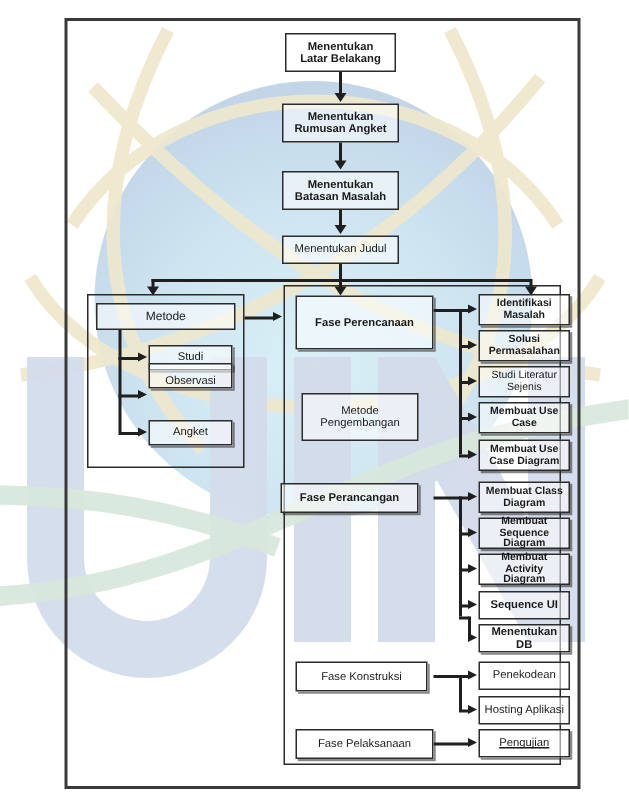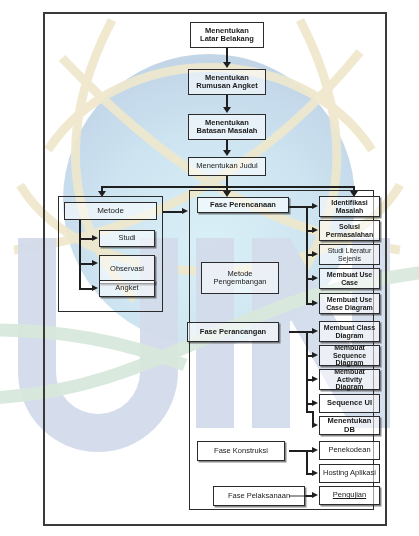--- a/index.html
+++ b/index.html
@@ -132,41 +132,41 @@
 <div class="ln lnv" style="left:79px;top:220px;height:68px;"></div>
 
 <div class="ln lnh" style="left:79px;top:238px;width:14px;"></div>
 <div class="arw-r" style="left:92px;top:234.6px;"></div>
 <div class="fbox t75 shadow" style="left:99px;top:230px;width:56px;height:17px;">
   <span>Studi</span>
 </div>
 
 <div class="ln lnh" style="left:79px;top:263px;width:14px;"></div>
 <div class="arw-r" style="left:92px;top:259.6px;"></div>
-<div class="fbox t75 shadow" style="left:99px;top:255px;width:56px;height:29px;">
+<div class="fbox t75 shadow" style="left:99px;top:242px;width:56px;height:17px;align-items:flex-end;">
   <span>Observasi</span>
 </div>
 
 <div class="ln lnh" style="left:79px;top:288px;width:14px;"></div>
 <div class="arw-r" style="left:92px;top:284.6px;"></div>
 <div class="fbox t75 shadow" style="left:99px;top:280px;width:56px;height:17px;">
   <span>Angket</span>
 </div>
 
 <div class="ln lnh" style="left:163px;top:211px;width:20px;"></div>
 <div class="arw-r" style="left:182px;top:207.6px;"></div>
 
 <div class="panel" style="left:189px;top:190px;width:185px;height:320px;"></div>
 
 <div class="fbox t75" style="left:201px;top:262px;width:78px;height:32px;flex-direction:column;">
   <span>Metode</span>
   <span>Pengembangan</span>
 </div>
 
-<div class="fbox b t75 shadow" style="left:197px;top:197px;width:92px;height:16px;text-align:center;">
+<div class="fbox b t75 shadow" style="left:197px;top:197px;width:92px;height:36px;text-align:center;">
   <span>Fase Perencanaan</span>
 </div>
 <div class="ln lnh" style="left:289px;top:206px;width:18px;"></div>
 <div class="ln lnv" style="left:306px;top:206px;height:97px;"></div>
 
 <div class="ln lnh" style="left:306px;top:206px;width:7px;"></div>
 <div class="arw-r" style="left:312px;top:202.6px;"></div>
 <div class="fbox b t7 shadow" style="left:319px;top:196px;width:61px;height:21px;flex-direction:column;">
   <span>Identifikasi</span>
   <span>Masalah</span>
@@ -251,20 +251,20 @@
 <div class="fbox t75" style="left:319px;top:441px;width:61px;height:19px;">
   <span>Penekodean</span>
 </div>
 
 <div class="ln lnh" style="left:306px;top:473px;width:7px;"></div>
 <div class="arw-r" style="left:312px;top:469.6px;"></div>
 <div class="fbox t75" style="left:319px;top:464px;width:61px;height:19px;">
   <span>Hosting Aplikasi</span>
 </div>
 
-<div class="fbox t75 shadow" style="left:197px;top:486px;width:92px;height:20px;margin-left:16px;">
+<div class="fbox t75 shadow" style="left:197px;top:486px;width:92px;height:20px;">
   <span>Fase Pelaksanaan</span>
 </div>
 <div class="ln lnh" style="left:289px;top:495px;width:24px;"></div>
 <div class="arw-r" style="left:312px;top:491.6px;"></div>
 <div class="fbox t75 shadow" style="left:319px;top:486px;width:61px;height:19px;text-decoration:underline;">
   <span>Pengujian</span>
 </div>
 
 </body></html>

